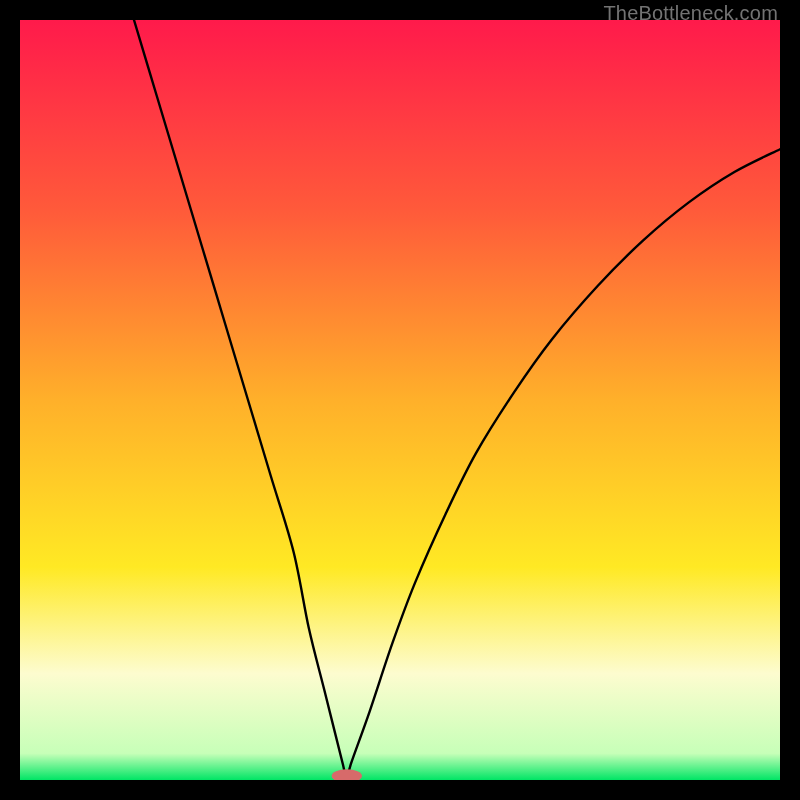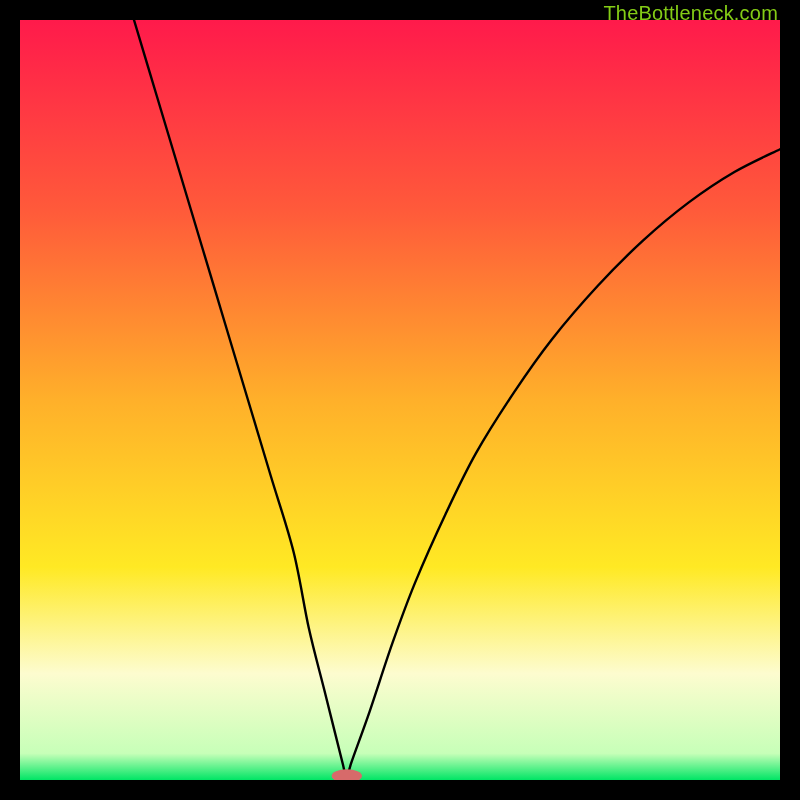--- a/index.html
+++ b/index.html
@@ -23,21 +23,21 @@
     position: absolute;
     left: 0;
     top: 0;
     width: 760px;
     height: 760px;
   }
   .watermark {
     position: absolute;
     top: 2px;
     right: 22px;
-    color: #84cc16;
+    color: #737373;
     font-size: 20px;
     font-weight: 500;
     letter-spacing: 0.2px;
     user-select: none;
   }
   svg {
     display: block;
   }
 </style>
 </head>

